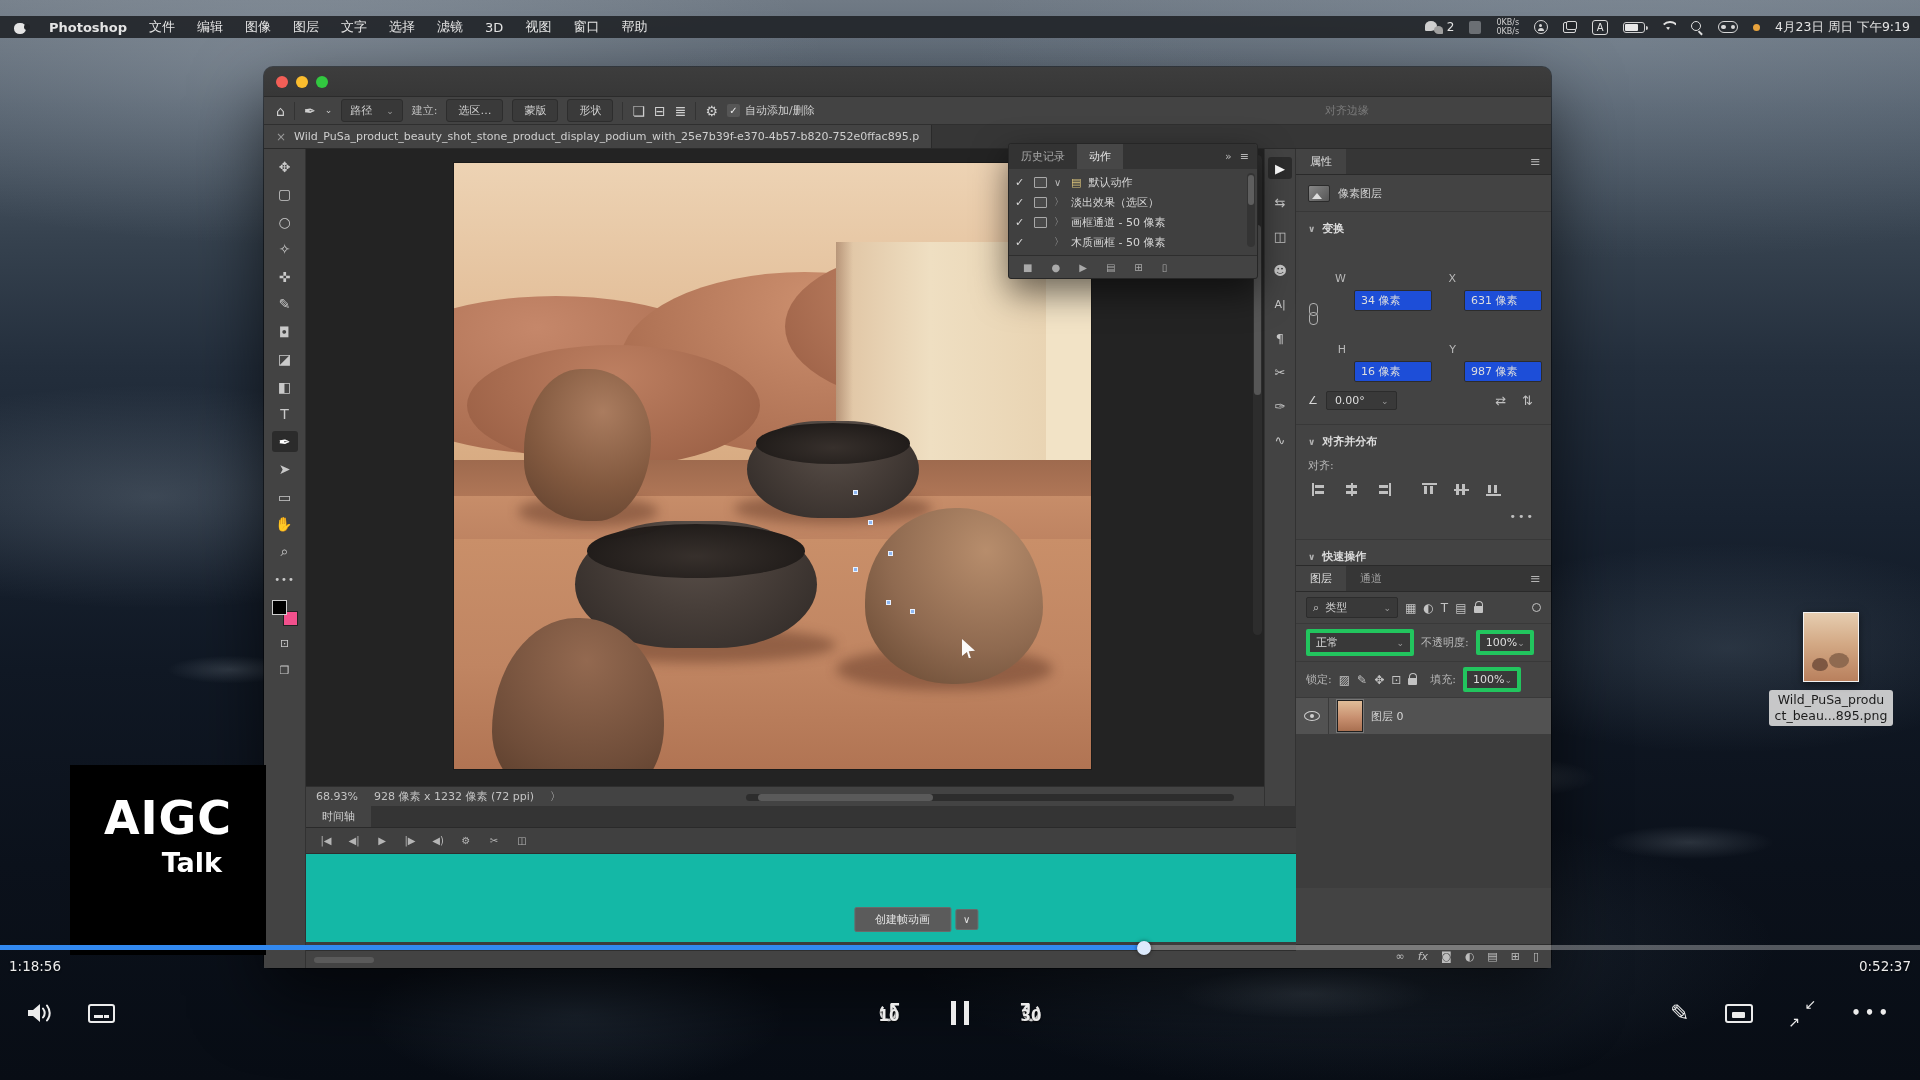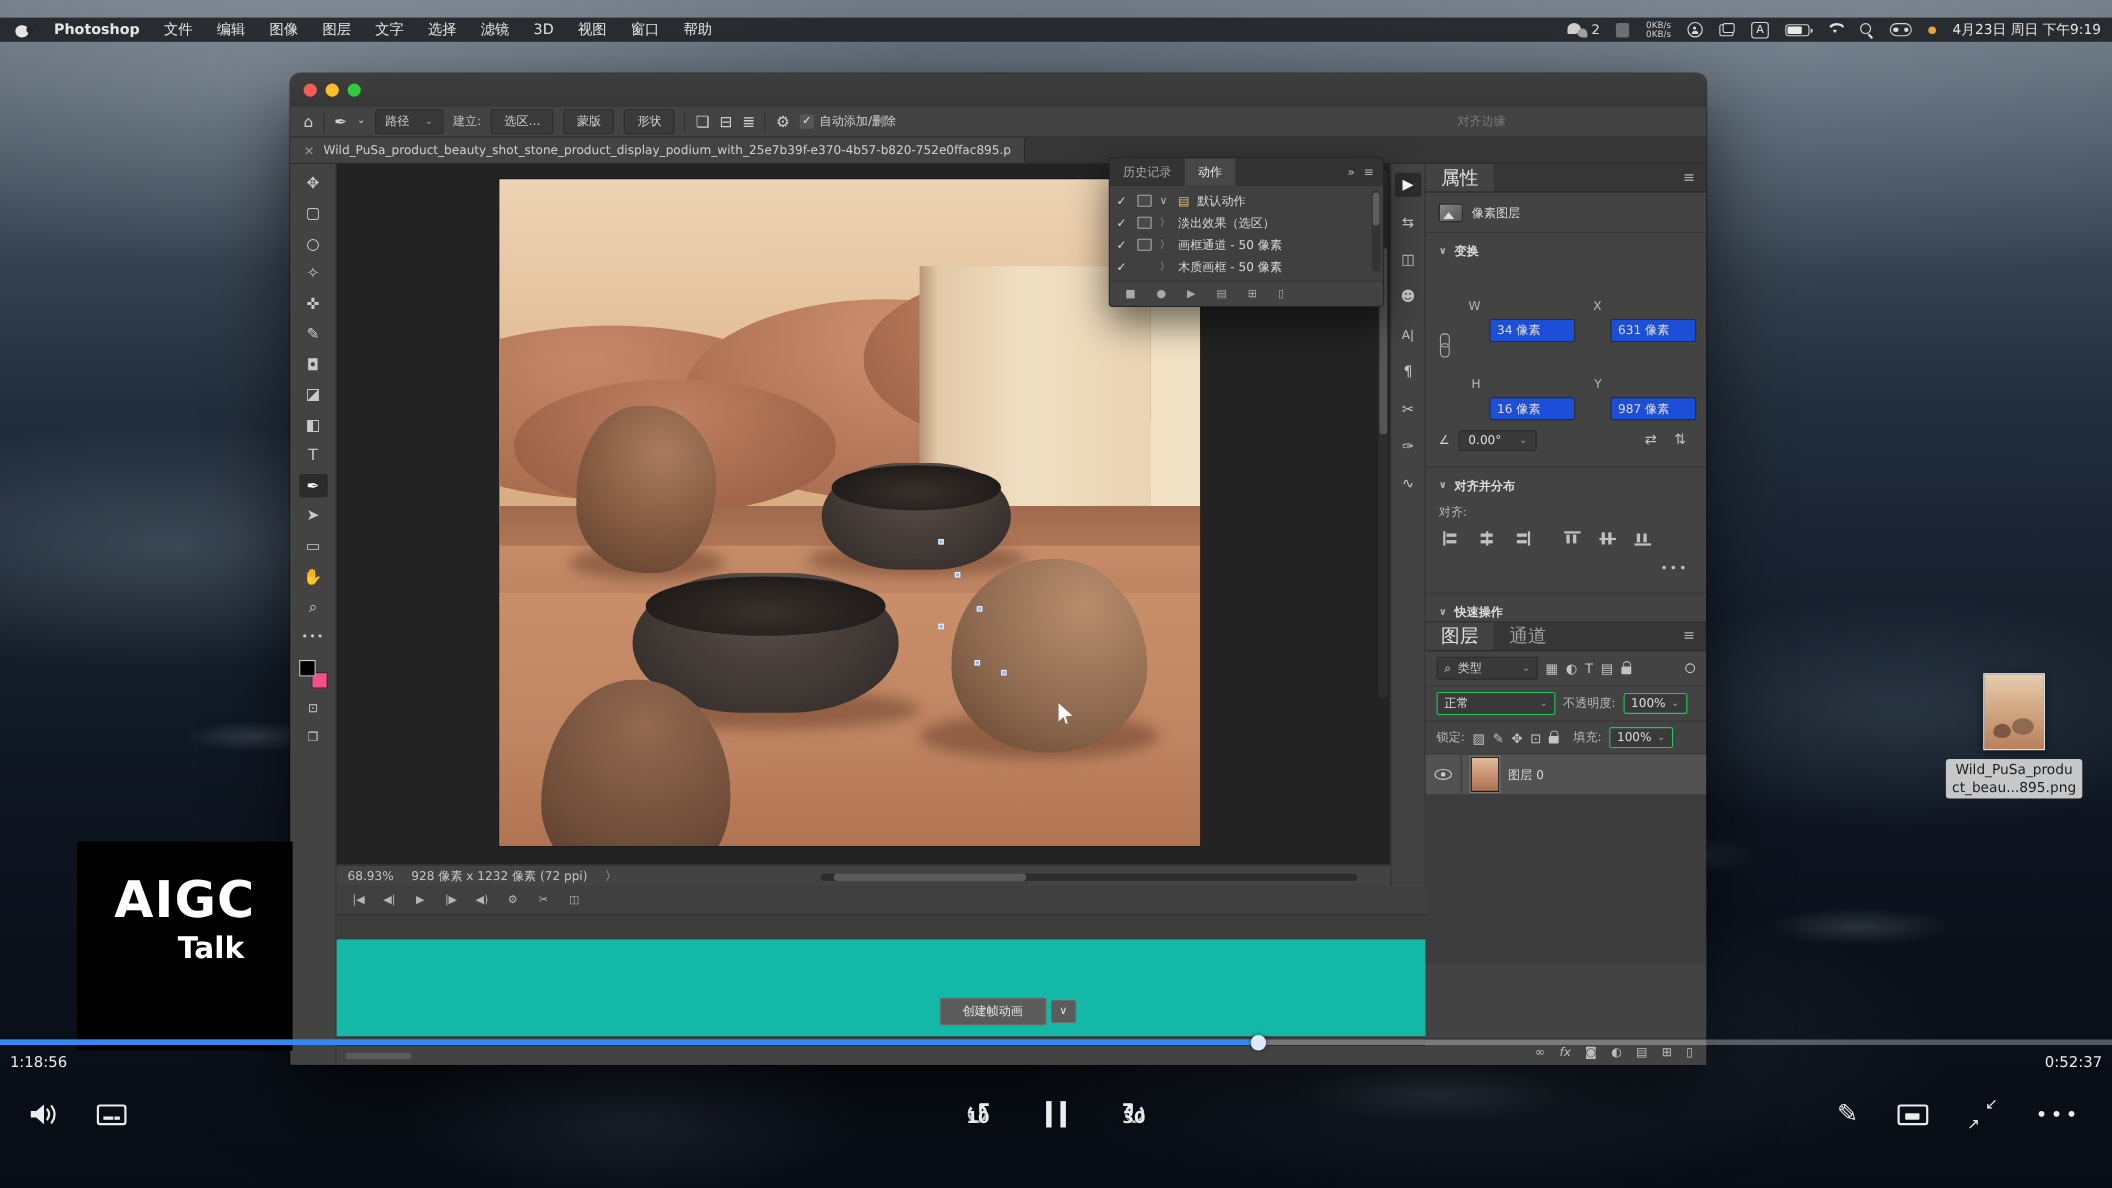--- a/index.html
+++ b/index.html
@@ -155,21 +155,21 @@
 
   
   .dockstrip { position:absolute; right:255px; top:0; width:32px; height:657px; background:#434343; border-left:1px solid #323232; border-right:1px solid #323232;
     display:flex; flex-direction:column; align-items:center; padding-top:8px; gap:12px; }
   .dock-ic { width:24px; height:22px; display:flex; align-items:center; justify-content:center; color:#c6c6c6; font-size:13px; border-radius:3px; }
   .dock-ic.active { background:#2c2c2c; color:#fff; }
 
   
   .panels { position:absolute; right:0; top:0; width:255px; bottom:0; background:#434343; }
   .ptabs { height:26px; background:#363636; display:flex; align-items:center; border-bottom:1px solid #2a2a2a; }
-  .ptab { padding:0 14px; height:100%; display:flex; align-items:center; color:#9f9f9f; font-size:17px; }
+  .ptab { padding:0 14px; height:100%; display:flex; align-items:center; color:#9f9f9f; font-size:11px; }
   .ptab.on { background:#434343; color:#e0e0e0; }
   .pmenu { margin-left:auto; padding-right:10px; color:#b5b5b5; font-size:13px; }
 
   .props { position:absolute; left:0; right:0; top:0; height:417px; overflow:hidden; border-bottom:1px solid #2a2a2a; }
   .prow { display:flex; align-items:center; gap:8px; padding:0 12px; }
   .pthumb { width:22px; height:17px; border-radius:2px; background:linear-gradient(135deg,#888,#555); border:1px solid #2b2b2b; position:relative; }
   .pthumb::after { content:""; position:absolute; left:3px; bottom:2px; border-left:5px solid transparent; border-right:5px solid transparent; border-bottom:6px solid #ddd; }
   .sec-head { display:flex; align-items:center; gap:7px; color:#dcdcdc; padding:0 12px; font-weight:bold; }
   .sec-caret { color:#b0b0b0; font-size:9px; }
   .divider { height:1px; background:#383838; margin:9px 0; }
@@ -194,21 +194,21 @@
   .more-dots { text-align:right; color:#c0c0c0; padding:0 16px; margin-top:14px; letter-spacing:2px; }
   .qbtn { display:block; margin:8px 12px 0; background:#3a3a3a; border:1px solid #2c2c2c; border-radius:3px; color:#d8d8d8; text-align:center; padding:6px 0; }
 
   .layers { position:absolute; left:0; right:0; top:417px; bottom:0; }
   .lrow { display:flex; align-items:center; gap:7px; padding:5px 10px; border-bottom:1px solid #393939; }
   .search-box { display:flex; align-items:center; gap:6px; background:#393939; border:1px solid #2c2c2c; border-radius:2px; padding:2px 6px; width:92px; color:#cfcfcf; }
   .licon { color:#c3c3c3; font-size:12px; }
   .padlock { width:9px; height:7px; background:#c3c3c3; border-radius:1px; position:relative; margin-top:4px; }
   .padlock::before { content:""; position:absolute; left:1px; top:-5px; width:6px; height:5px; border:1.5px solid #c3c3c3; border-bottom:none; border-radius:4px 4px 0 0; }
   .toggle-dot { width:9px; height:9px; border:1.5px solid #c3c3c3; border-radius:50%; margin-left:auto; }
-  .dd-field { display:flex; align-items:center; justify-content:space-between; background:#393939; border:1px solid #22c55e; border-radius:2px; padding:2px 6px; color:#dedede; }
+  .dd-field { display:flex; align-items:center; justify-content:space-between; background:#393939; border:4px solid #22c55e; border-radius:2px; padding:2px 6px; color:#dedede; }
   .layer-list { background:#3d3d3d; height:190px; }
   .layer-item { display:flex; align-items:center; gap:8px; height:36px; background:#525252; padding:0 0 0 8px; }
   .eye { width:16px; height:10px; border:1.5px solid #cfcfcf; border-radius:50%; position:relative; }
   .eye::after { content:""; position:absolute; left:4.5px; top:1.5px; width:4px; height:4px; background:#cfcfcf; border-radius:50%; }
   .lthumb { width:26px; height:32px; background:linear-gradient(180deg,#e0bd98 0%,#c89070 55%,#a97051 100%); border:1px solid #1f1f1f; outline:1px solid #777; }
   .lsep { width:1px; height:36px; background:#3a3a3a; }
   .layers-bottom { position:absolute; left:0; right:0; bottom:0; height:24px; background:#434343; border-top:1px solid #2e2e2e;
     display:flex; align-items:center; justify-content:flex-end; gap:13px; padding:0 12px; color:#bdbdbd; font-size:11px; }
 
   
@@ -426,20 +426,23 @@
       <div class="statusbar">
         <span>68.93%</span>
         <span>928 像素 x 1232 像素 (72 ppi)</span>
         <span>〉</span>
         <div class="hscroll">
             <span class="thumb"></span>
           </div>
       </div>
 
       <div class="timeline">
+        <div class="tl-tabs">
+          <span class="tl-tab">时间轴</span>
+        </div>
         <div class="tl-controls">
           <span class="tl-btn">|◀</span>
           <span class="tl-btn">◀|</span>
           <span class="tl-btn">▶</span>
           <span class="tl-btn">|▶</span>
           <span class="tl-btn">◀)</span>
           <span class="tl-btn">⚙</span>
           <span class="tl-btn">✂</span>
           <span class="tl-btn">◫</span>
         </div>

